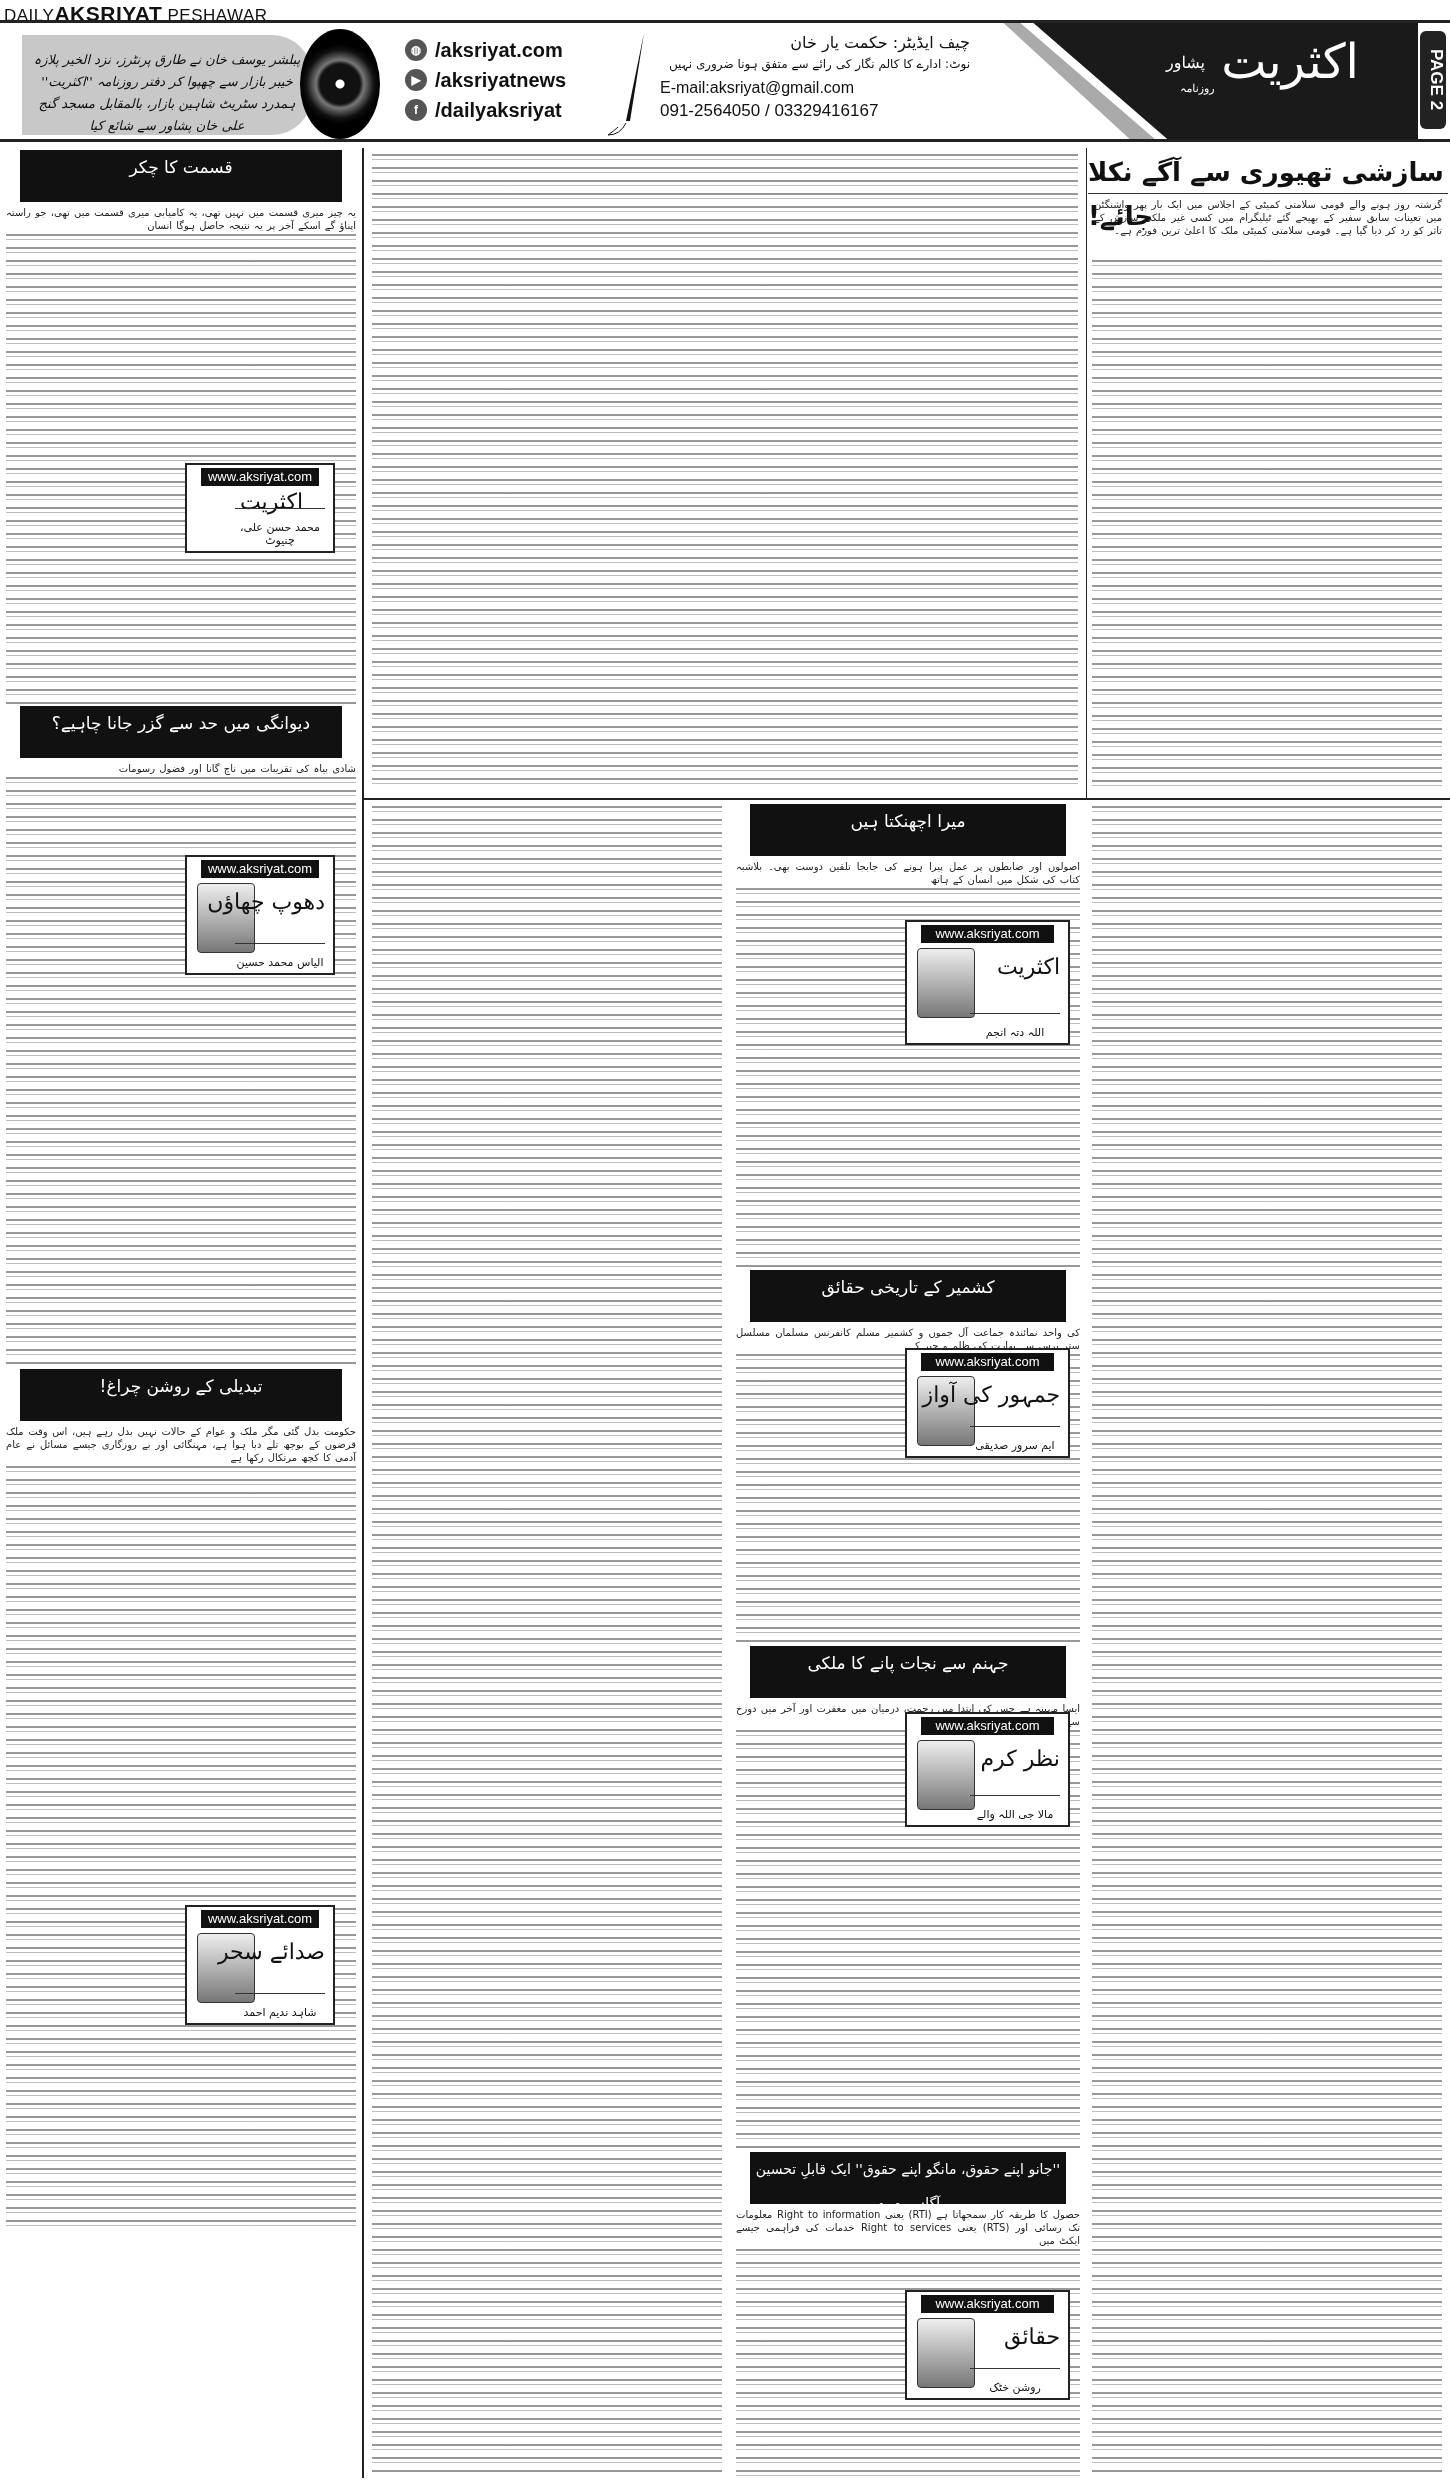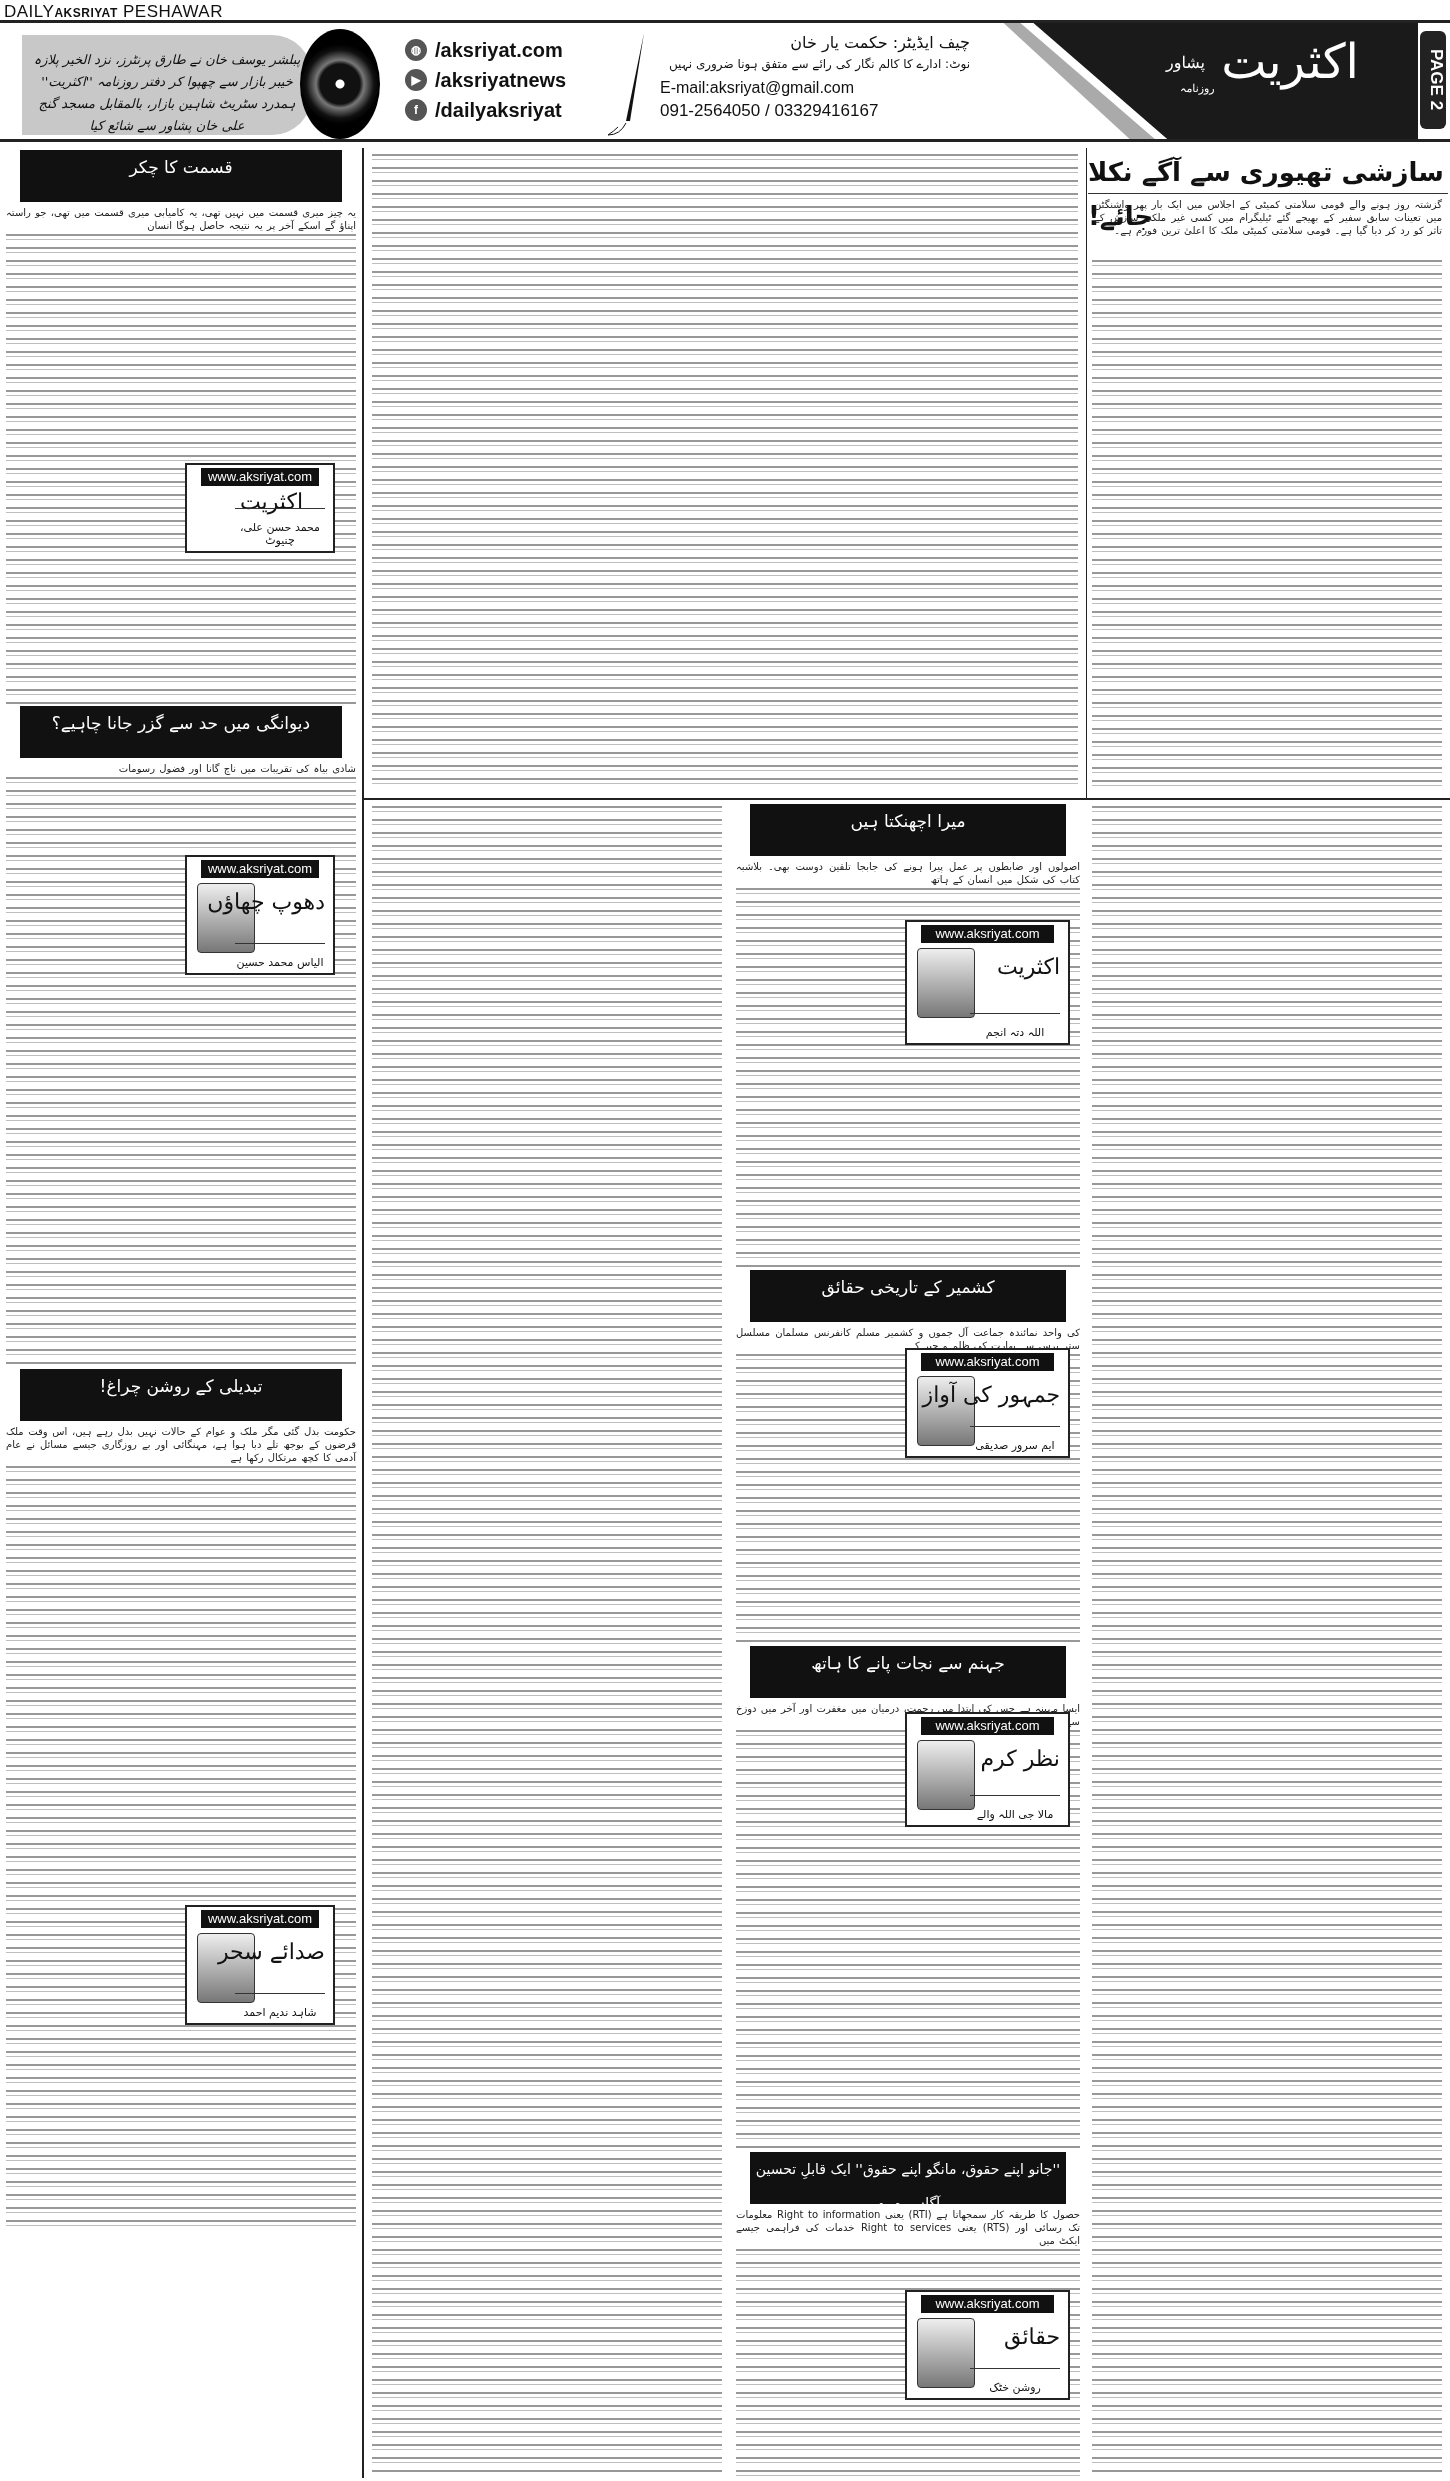--- a/index.html
+++ b/index.html
@@ -1,18 +1,18 @@
 <!DOCTYPE html>
 <html><head>
 <meta charset="utf-8">
 <style>
 *{box-sizing:border-box;margin:0;padding:0}
 body{width:1450px;height:2481px;background:#fff;font-family:"DejaVu Sans",sans-serif;color:#111;overflow:hidden;position:relative}
 .top-label{position:absolute;left:4px;top:2px;font-family:"Liberation Sans",sans-serif;font-size:17px;letter-spacing:0.5px}
-.top-label b{font-size:12px;font-weight:900}
+.top-label b{font-size:21px;font-weight:900}
 .masthead{position:absolute;left:0;top:20px;width:1450px;height:122px;border-top:3px solid #222;border-bottom:3px solid #222}
 .publisher{position:absolute;left:22px;top:12px;width:290px;height:100px;background:#c8c8c8;border-radius:0 40px 40px 0;direction:rtl;text-align:center;font-size:13px;line-height:22px;padding:14px 6px;font-style:italic}
 .disc{position:absolute;left:300px;top:6px;width:80px;height:110px;border-radius:50%;background:radial-gradient(circle at 50% 50%,#fff 0 4px,#111 5px 20px,#777 24px,#111 34px,#000 40px);}
 .links{position:absolute;left:405px;top:12px;width:200px}
 .link{display:flex;align-items:center;font-family:"Liberation Sans",sans-serif;font-weight:bold;font-size:20px;height:30px}
 .link .ic{width:22px;height:22px;border-radius:50%;background:#555;margin-right:8px;color:#fff;font-size:12px;display:flex;align-items:center;justify-content:center}
 .pen{position:absolute;left:600px;top:8px;width:50px;height:110px}
 .editor{position:absolute;left:660px;top:10px;width:310px;}
 .editor .chief{direction:rtl;font-size:16px;height:24px}
 .editor .note{direction:rtl;font-size:12px;height:22px}
@@ -121,21 +121,21 @@
 <div class="col" style="left:366px;top:802px;width:1082px;height:1676px">
   <div class="lines" style="position:absolute;left:6px;top:4px;width:350px;height:1666px"></div>
   <div class="lines" style="position:absolute;right:6px;top:4px;width:350px;height:1666px"></div>
   <div style="position:absolute;left:364px;top:0;width:356px">
     <div class="hdr">میرا اچھنکتا ہیں</div>
     <div class="txt">اصولوں اور ضابطوں پر عمل پیرا ہونے کی جابجا تلقین دوست بھی۔ بلاشبہ کتاب کی شکل میں انسان کے ہاتھ</div>
     <div class="lines" style="height:380px;margin:0 6px"></div>
     <div class="hdr">کشمیر کے تاریخی حقائق</div>
     <div class="txt">کی واحد نمائندہ جماعت آل جموں و کشمیر مسلم کانفرنس مسلمان مسلسل ستر برس سے بھارت کی ظلم و جبر کے</div>
     <div class="lines" style="height:290px;margin:0 6px"></div>
-    <div class="hdr">جہنم سے نجات پانے کا ہاتھ</div>
+    <div class="hdr">جہنم سے نجات پانے کا ملکی</div>
     <div class="txt">ایسا مہینہ ہے جس کی ابتدا میں رحمت، درمیان میں مغفرت اور آخر میں دوزخ سے نجات ہے</div>
     <div class="lines" style="height:420px;margin:0 6px"></div>
     <div class="hdr" style="font-size:14px">''جانو اپنے حقوق، مانگو اپنے حقوق'' ایک قابلِ تحسین آگاہی مہم</div>
     <div class="txt">حصول کا طریقہ کار سمجھاتا ہے (RTI) یعنی Right to information معلومات تک رسائی اور (RTS) یعنی Right to services خدمات کی فراہمی جیسے ایکٹ میں</div>
     <div class="lines" style="height:260px;margin:0 6px"></div>
   </div>
 </div>
 
 <div class="byline" style="left:905px;top:920px;width:165px;height:125px">
   <div class="url">www.aksriyat.com</div>

